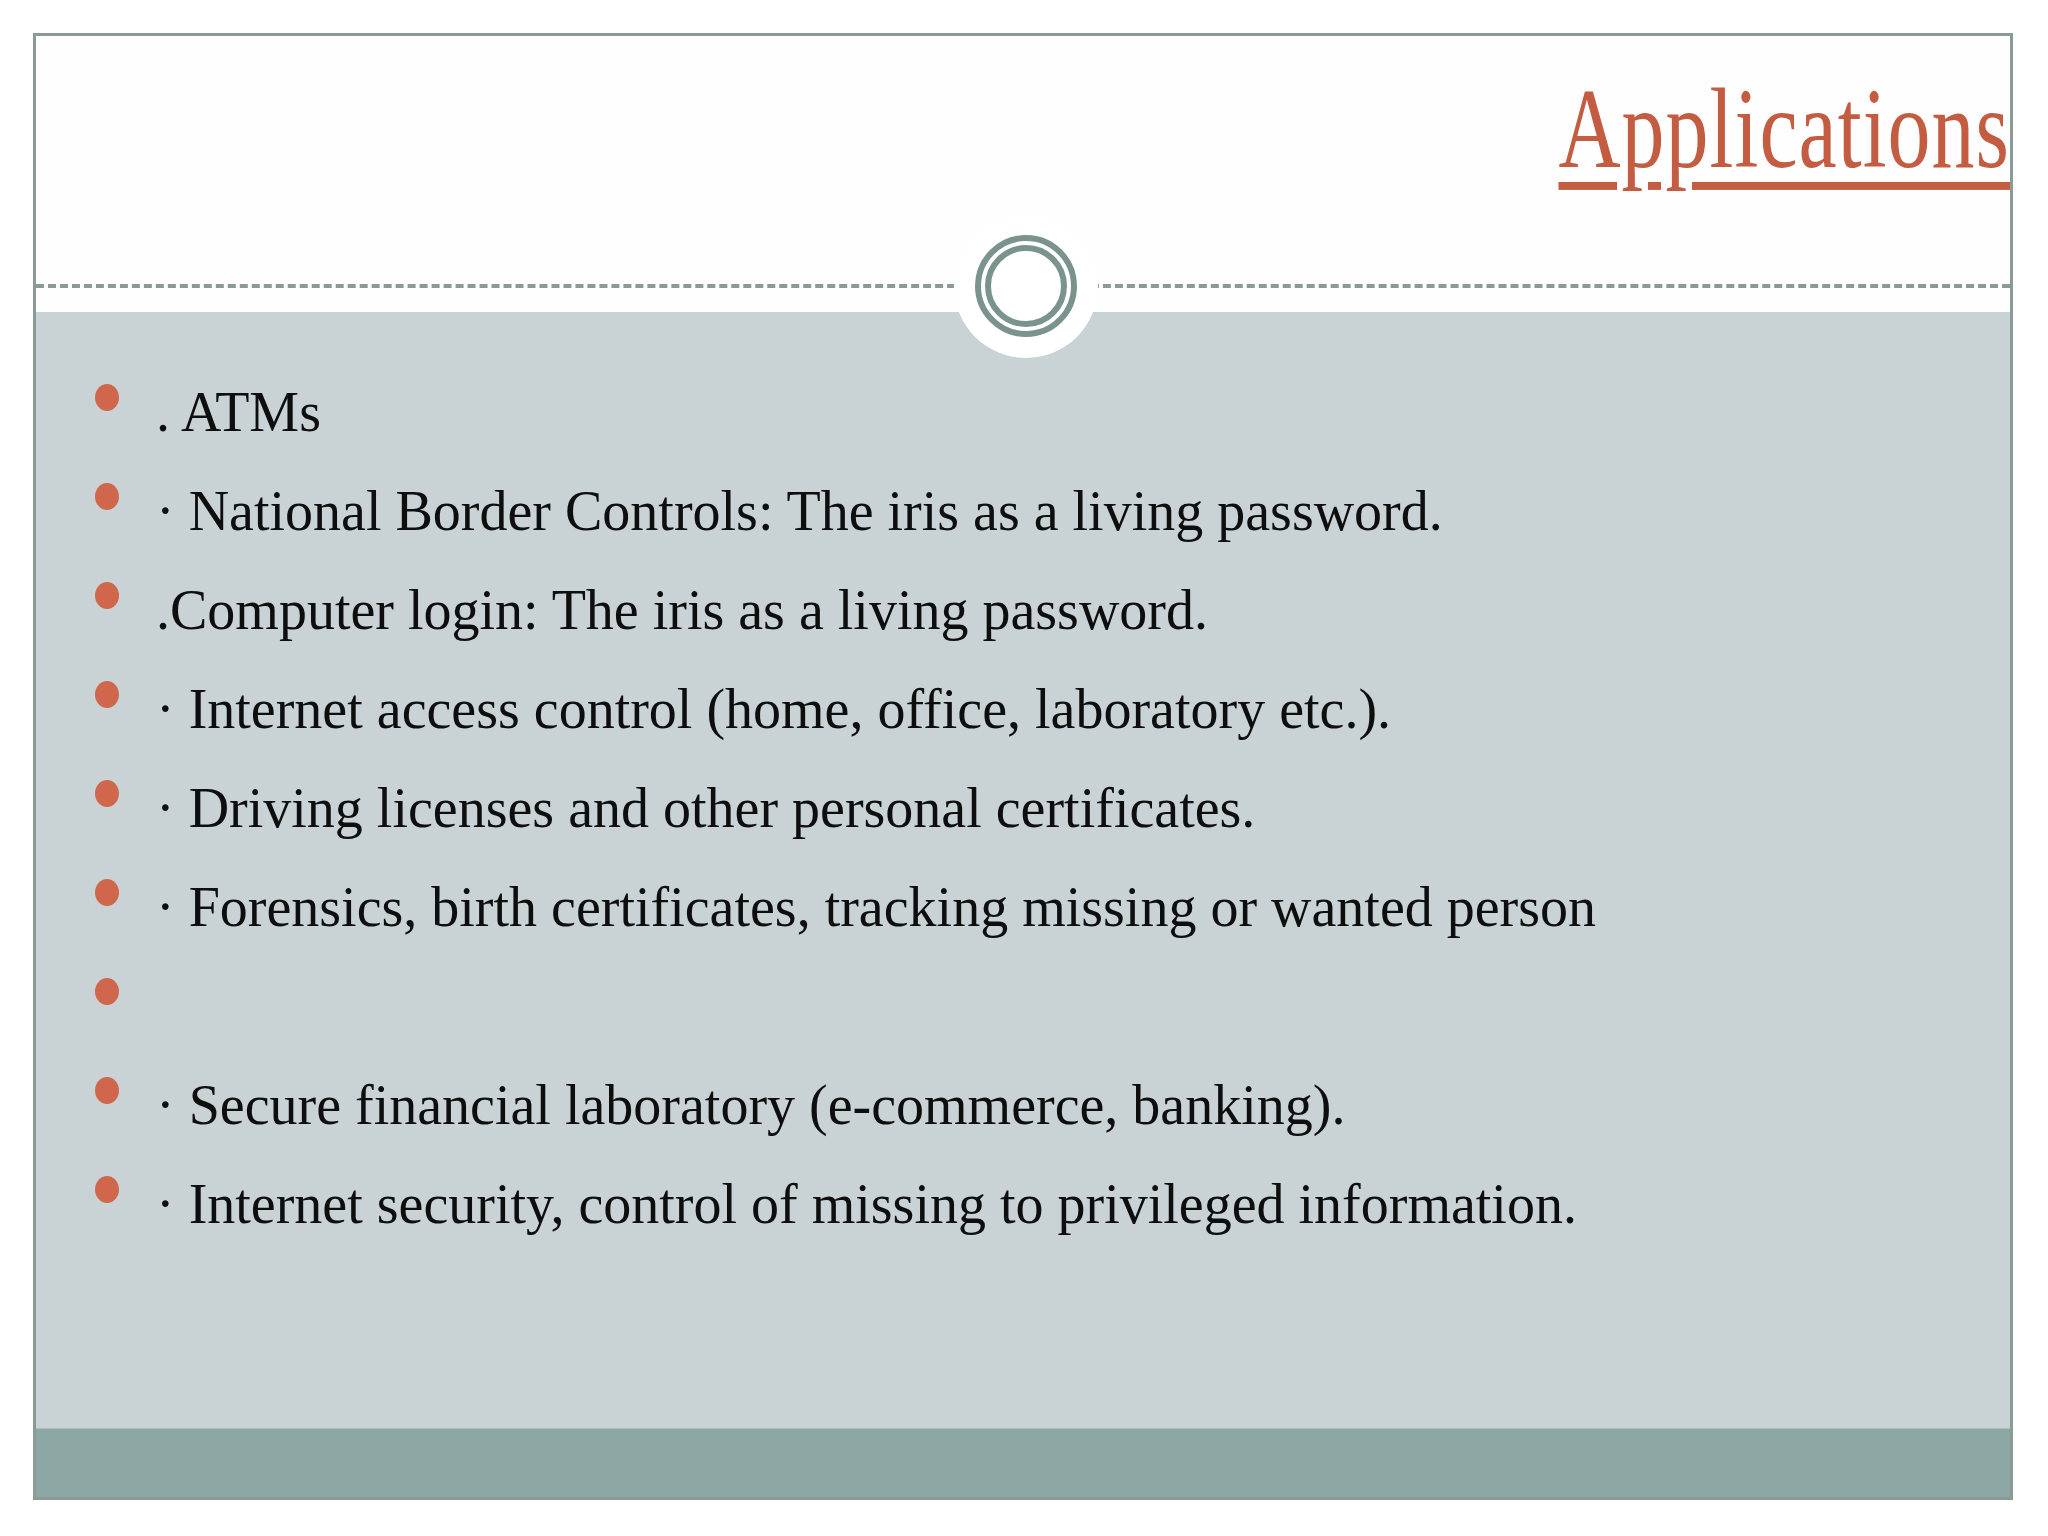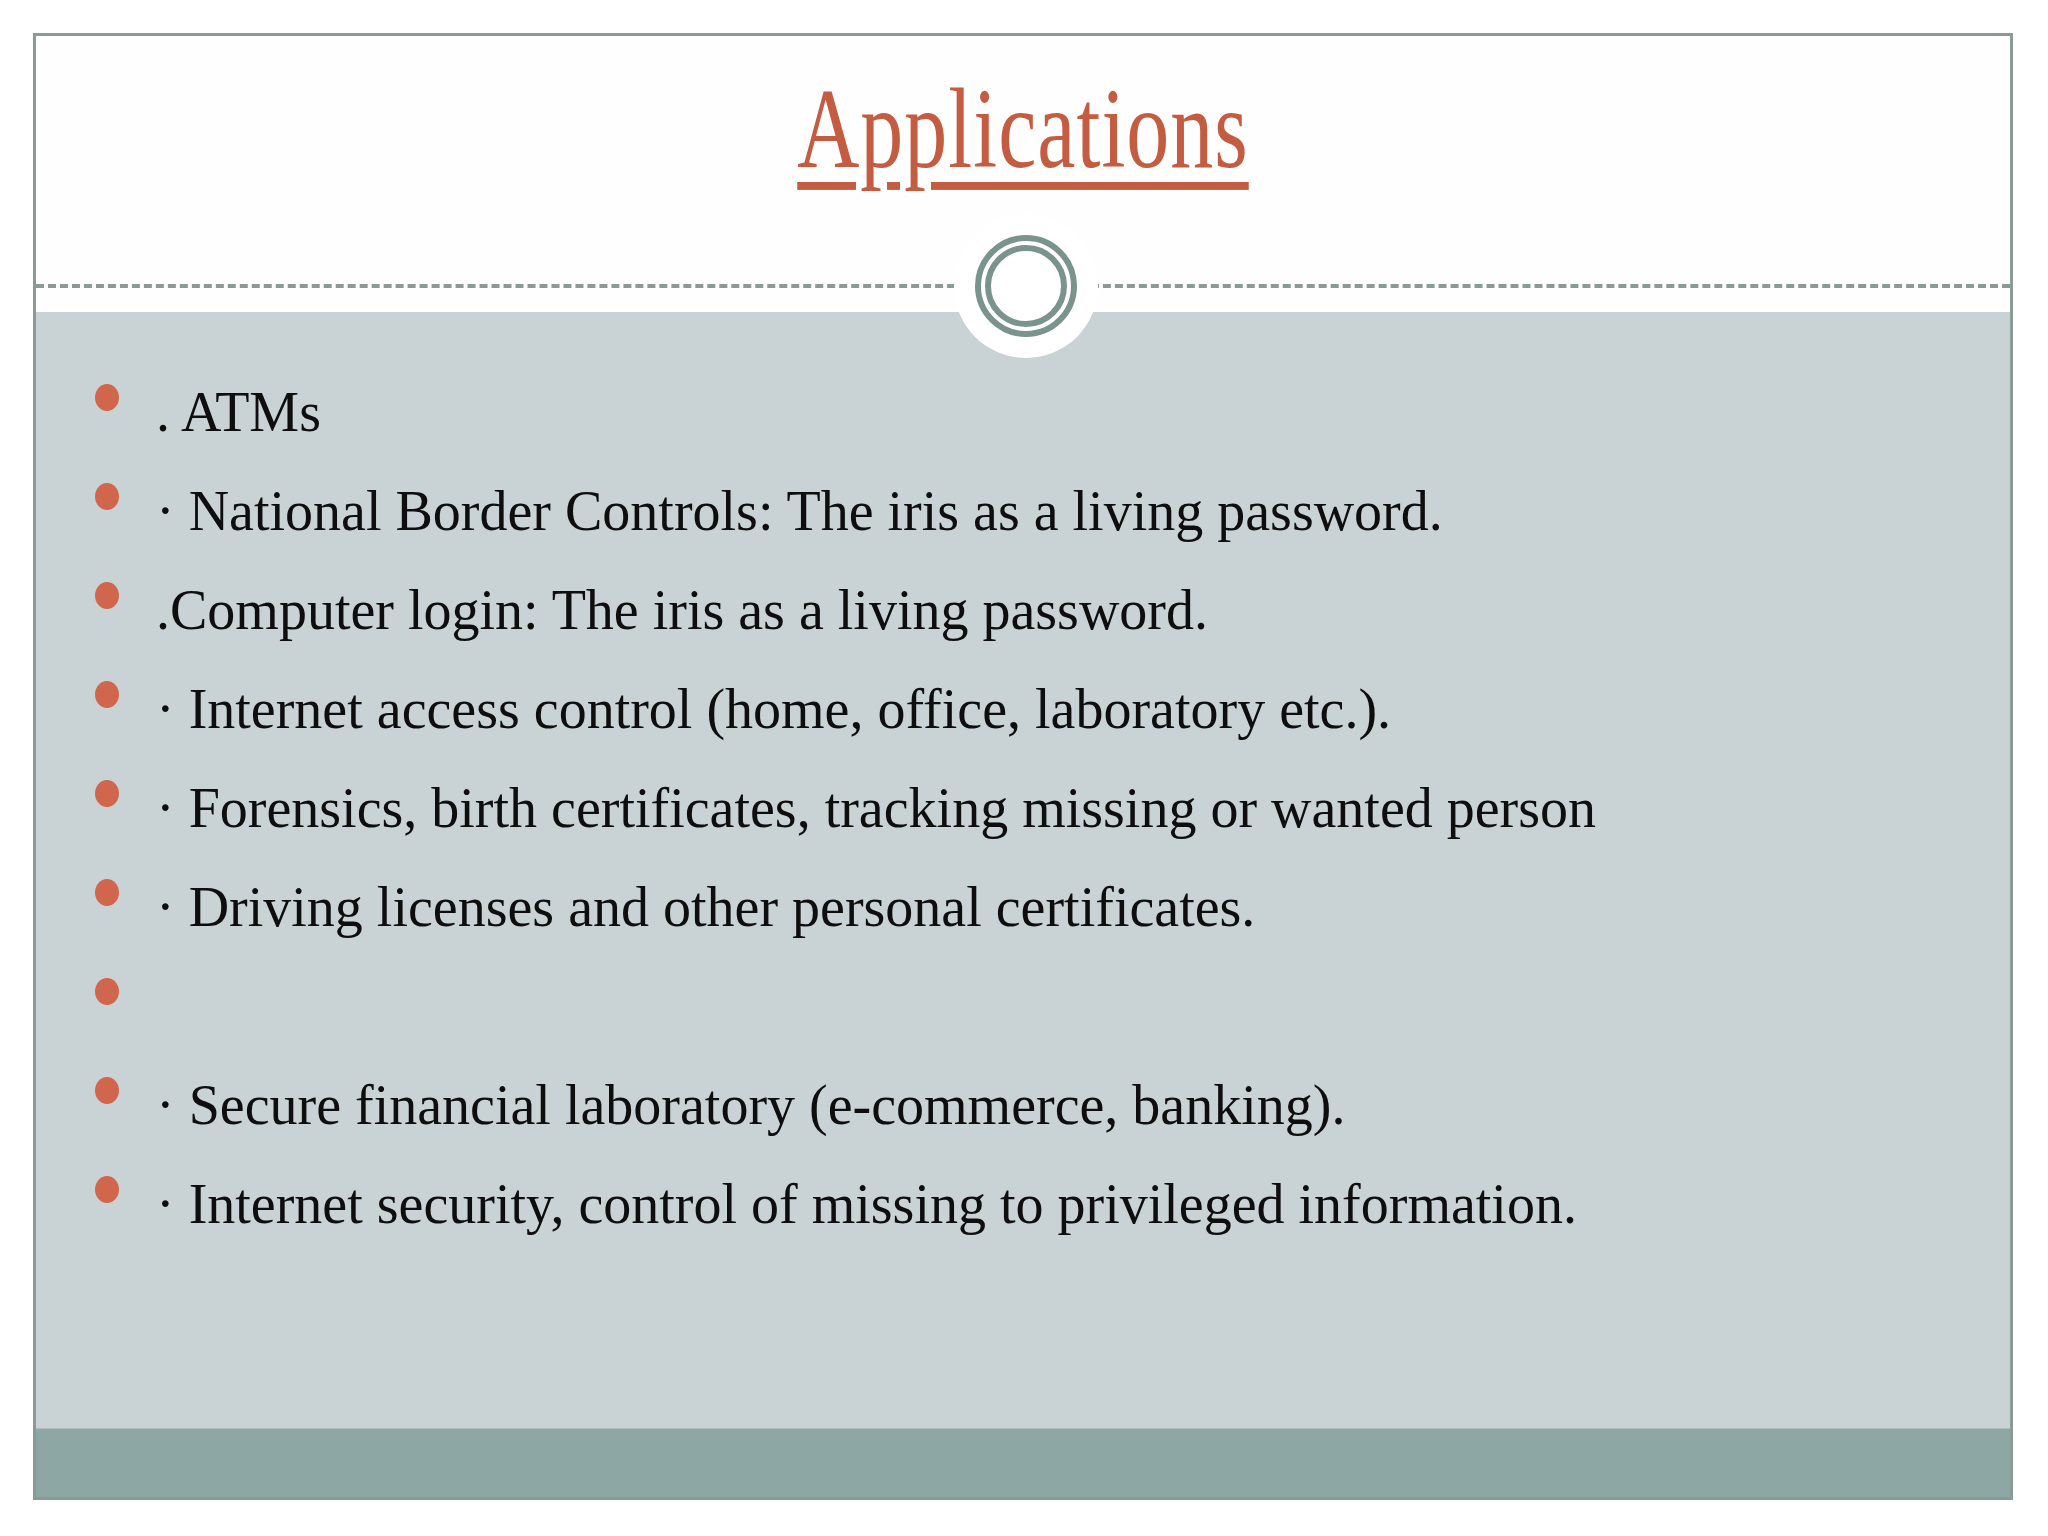--- a/index.html
+++ b/index.html
@@ -25,21 +25,21 @@
     background: #fefefe;
     box-sizing: border-box;
     overflow: hidden;
   }
   
   .title-area {
     position: absolute;
     top: 0; left: 0; right: 0;
     height: 276px;
     background: #fefefe;
-    text-align: center;
+    text-align: right;
   }
   h1.slide-title {
     margin: 0;
     padding-top: 48px;
     font-size: 86px;
     font-weight: normal;
     color: #c45c42;
     line-height: 1.25;
   }
   h1.slide-title .stretch {
@@ -170,25 +170,25 @@
       <div class="bullet-row">
         <span class="bullet-dot"></span>
         <span class="bullet-text">.Computer login: The iris as a living password.</span>
       </div>
       <div class="bullet-row">
         <span class="bullet-dot"></span>
         <span class="bullet-text">· Internet access control (home, office, laboratory etc.).</span>
       </div>
       <div class="bullet-row">
         <span class="bullet-dot"></span>
+        <span class="bullet-text">· Driving licenses and other personal certificates.</span>
+      </div>
+      <div class="bullet-row">
+        <span class="bullet-dot"></span>
         <span class="bullet-text">· Forensics, birth certificates, tracking missing or wanted person</span>
-      </div>
-      <div class="bullet-row">
-        <span class="bullet-dot"></span>
-        <span class="bullet-text">· Driving licenses and other personal certificates.</span>
       </div>
       <div class="bullet-row">
         <span class="bullet-dot"></span>
       </div>
       <div class="bullet-row">
         <span class="bullet-dot"></span>
         <span class="bullet-text">· Secure financial laboratory (e-commerce, banking).</span>
       </div>
       <div class="bullet-row">
         <span class="bullet-dot"></span>

